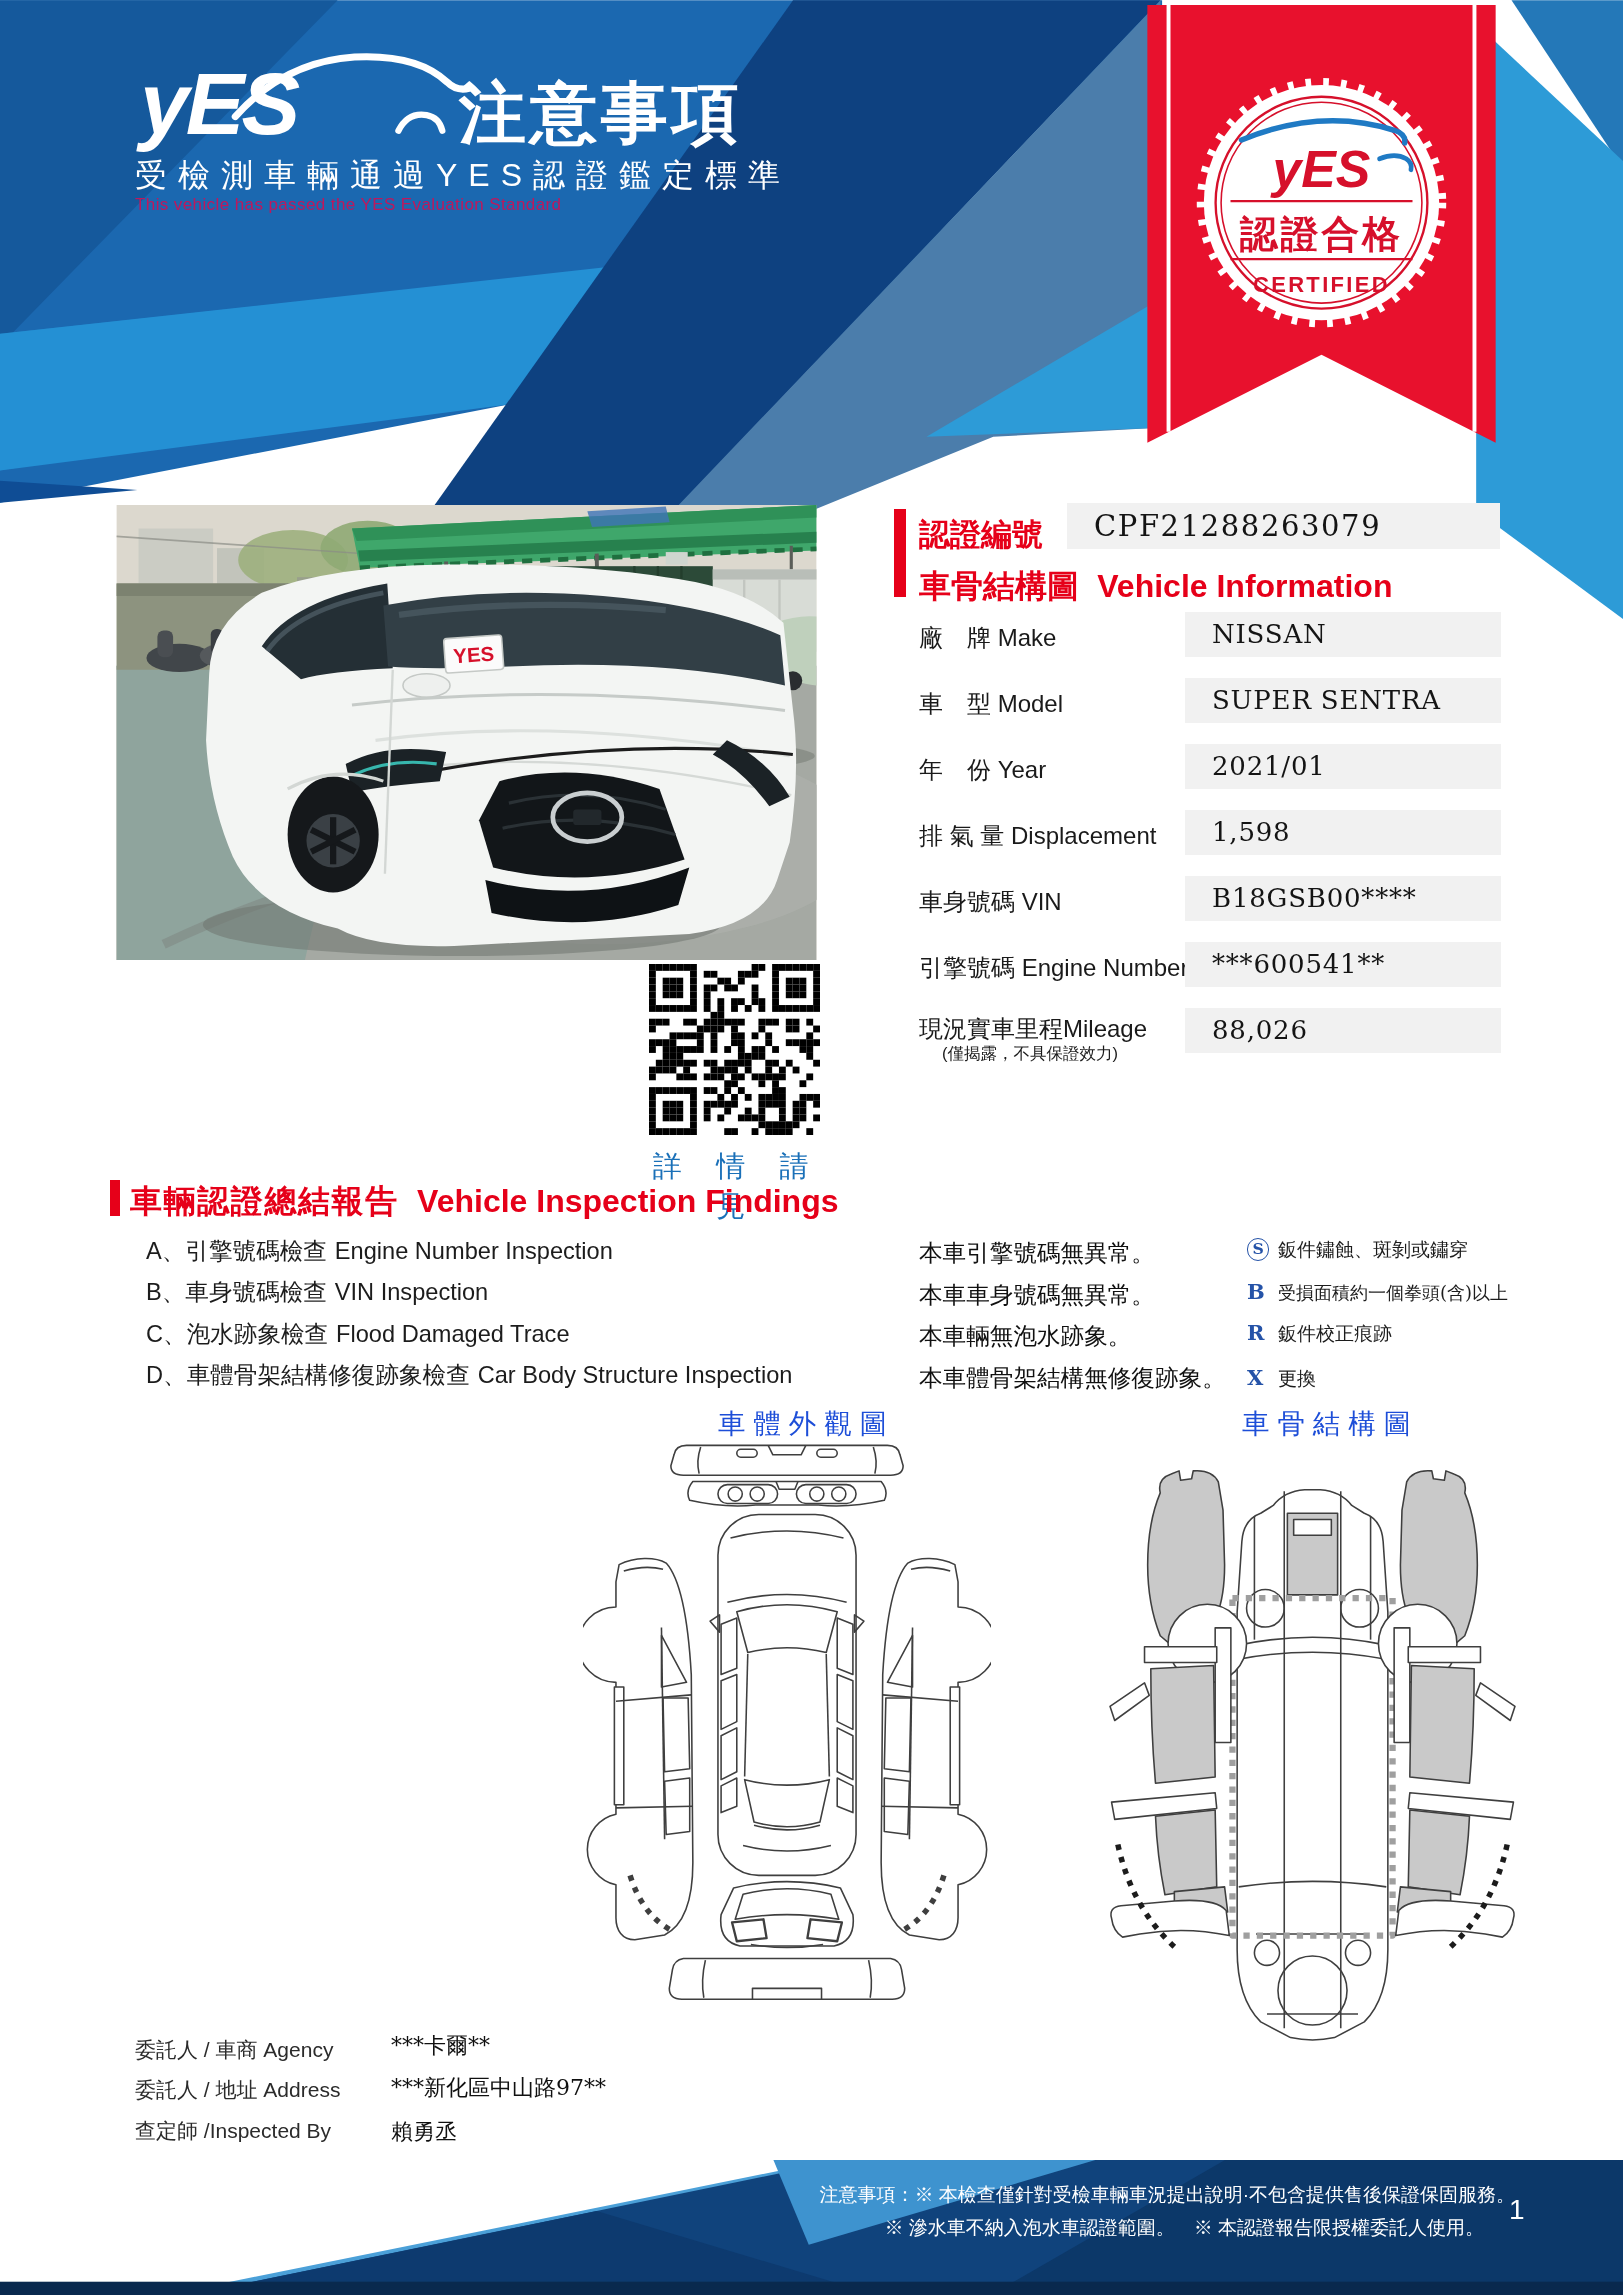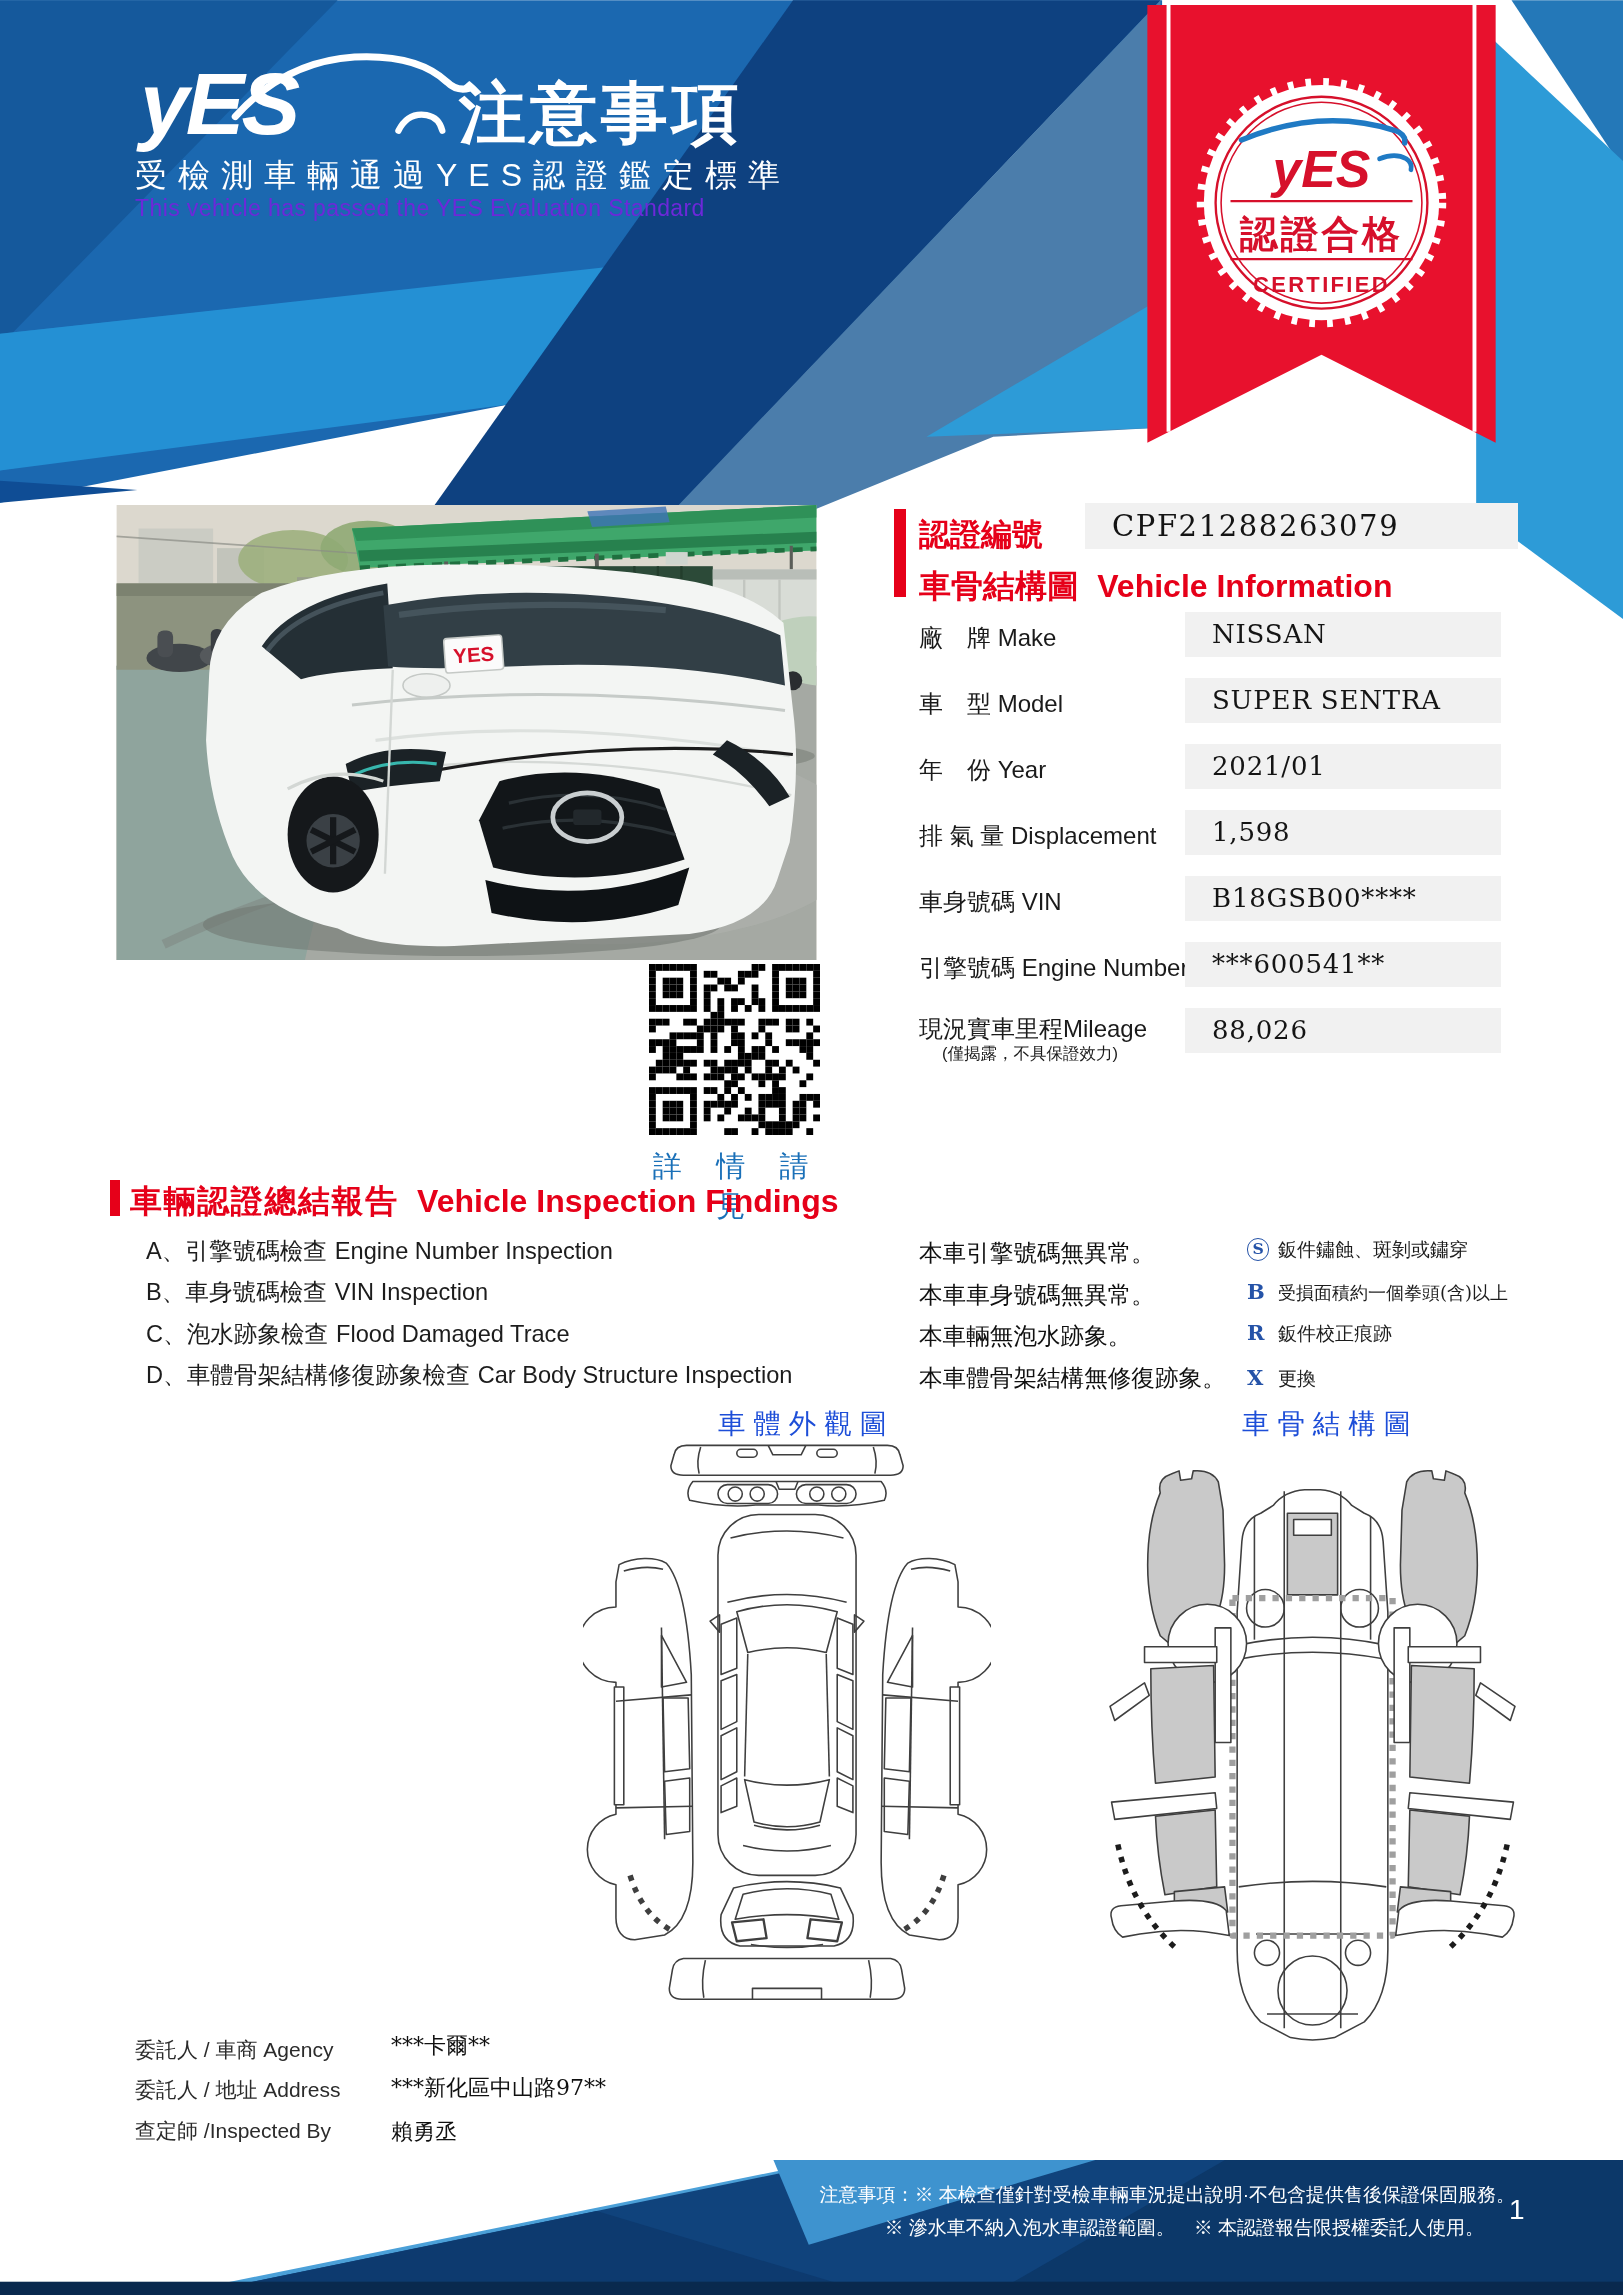--- a/index.html
+++ b/index.html
@@ -5,21 +5,21 @@
   html,body{margin:0;padding:0;background:#888;}
   .page{position:relative;width:1623px;height:2295px;background:#ffffff;overflow:hidden;
         font-family:"Liberation Sans",sans-serif;color:#111;}
   .abs{position:absolute;}
   .serif{font-family:"DejaVu Serif","Liberation Serif",serif;}
   svg{display:block;}
   
   .logo-text{font-size:88px;font-weight:800;font-style:italic;color:#fff;letter-spacing:-3.1px;line-height:1;}
   .doc-title{font-size:67px;font-weight:800;color:#fff;letter-spacing:3.9px;line-height:1;margin:0;}
   .sub-zh{font-size:32px;color:#fff;letter-spacing:11px;}
-  .sub-en{font-size:23px;color:#6d28d9;letter-spacing:0.4px;}
+  .sub-en{font-size:17px;color:#be185d;letter-spacing:0.4px;}
   
   .red-bar{background:#E60019;}
   .red-head{color:#E60019;font-weight:800;}
   .cert-label{font-size:31px;}
   .sec-title{font-size:32px;}
   
   .vbox{background:#F1F1F1;}
   .vbox .val{font-size:26px;letter-spacing:0.8px;padding-left:27px;color:#141414;}
   .row-label{font-size:24px;color:#1a1a1a;white-space:nowrap;}
   .sub-note{font-size:16.5px;color:#1a1a1a;}
@@ -518,21 +518,21 @@
         <rect x="156.96" y="209.28" width="8.72" height="8.72"></rect>
         <rect x="165.68" y="209.28" width="8.72" height="8.72"></rect>
         <rect x="174.40" y="209.28" width="8.72" height="8.72"></rect>
         <rect x="200.56" y="209.28" width="8.72" height="8.72"></rect>
       </g>
   </svg>
   <div class="abs qr-caption serif" style="left:635px;top:1147px;width:204px;">詳 情 請 見</div>
 
   <div class="abs red-bar" style="left:894px;top:509px;width:11.8px;height:88px;"></div>
   <div class="abs red-head cert-label" style="left:919px;top:514px;">認證編號</div>
-  <div class="abs vbox" style="left:1067px;top:503px;width:433px;height:46px;margin-left:18px;">
+  <div class="abs vbox" style="left:1067px;top:503px;width:433px;height:46px;">
     <div class="val serif" style="line-height:46px;font-size:29px;letter-spacing:1.6px;">CPF21288263079</div>
   </div>
   <div class="abs red-head sec-title" style="left:919px;top:565px;">
     <span>車骨結構圖</span>
     <span style="margin-left:9.4px;">Vehicle Information</span>
   </div>
 
   <div class="abs row-label" style="left:919px;top:622px;">廠　牌 Make</div>
   <div class="abs vbox" style="left:1185px;top:612px;width:316px;height:45px;">
     <div class="val serif" style="line-height:45px;">NISSAN</div>

